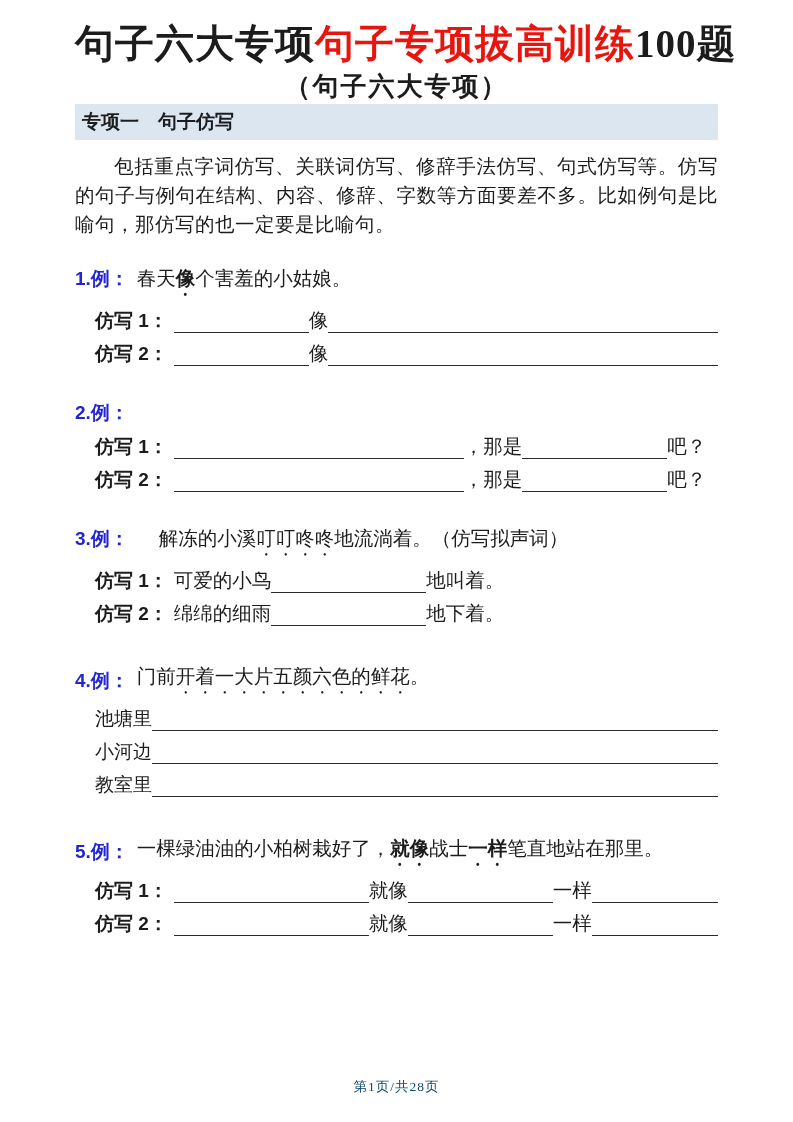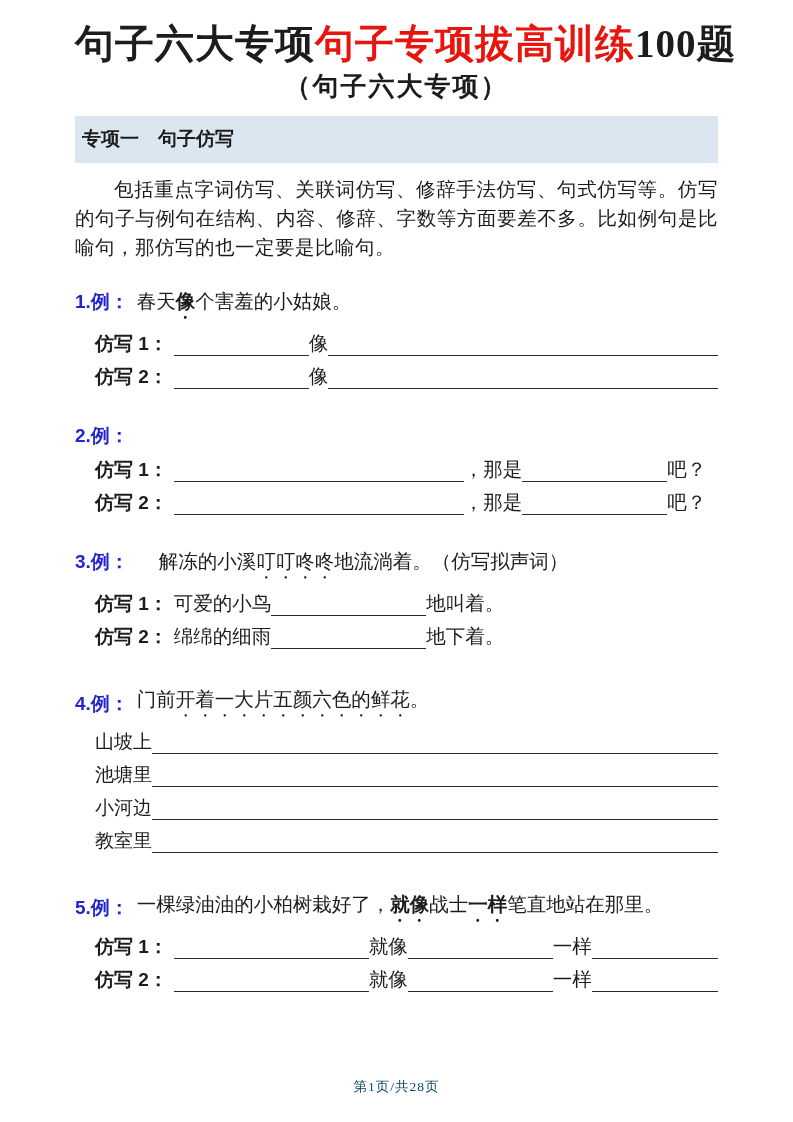--- a/index.html
+++ b/index.html
@@ -18,21 +18,21 @@
     text-align:center;font-size:39px;font-weight:900;letter-spacing:1px;
     line-height:1.15;white-space:nowrap;
   }
   .doc-title .red{color:var(--red);}
   .doc-subtitle{
     text-align:center;font-size:26px;font-weight:700;margin-top:2px;letter-spacing:2px;
   }
 
   
   .section-bar{
-    margin-top:12px;background:var(--barbg);height:47px;display:flex;align-items:center;
+    background:var(--barbg);height:36px;display:flex;align-items:center;
     font-family:"Liberation Sans","DejaVu Sans",sans-serif;
     font-weight:700;font-size:19px;padding-left:7px;
   }
 
   
   .intro{
     margin-top:12px;font-size:19.5px;line-height:29px;text-indent:2em;
     text-align:justify;letter-spacing:0.5px;
   }
 
@@ -154,24 +154,20 @@
     </div>
 
     <div class="example">
       <div class="ex-head mt38">
         <span class="ex-num">4.例：</span>
         <span>
           <span>门前</span><span class="seg-d">开着一大片五颜六色的鲜花</span><span>。</span>
         </span>
       </div>
       <div class="row">
-        <span class="lbl lbl-plain">山坡上</span>
-        <span class="blank grow"></span>
-      </div>
-      <div class="row">
         <span class="lbl lbl-plain">池塘里</span>
         <span class="blank grow"></span>
       </div>
       <div class="row">
         <span class="lbl lbl-plain">小河边</span>
         <span class="blank grow"></span>
       </div>
       <div class="row">
         <span class="lbl lbl-plain">教室里</span>
         <span class="blank grow"></span>

